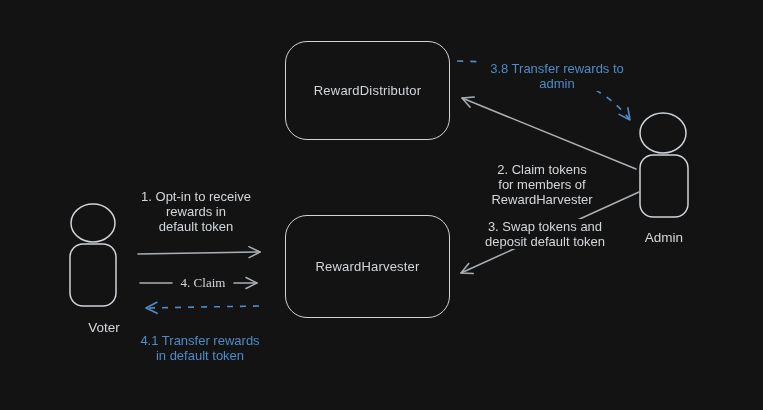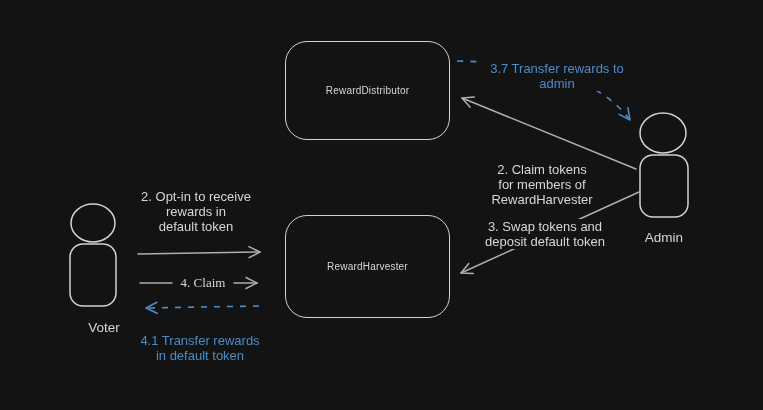--- a/index.html
+++ b/index.html
@@ -5,21 +5,21 @@
   html,body{margin:0;padding:0;background:#131313;}
   .stage{
     position:relative;width:763px;height:410px;overflow:hidden;
     background:var(--bg,#131313);
     font-family:"Liberation Sans",sans-serif;
   }
   .stage svg{position:absolute;left:0;top:0;}
   .box{
     position:absolute;border:1.6px solid var(--stroke,#ced4da);
     border-radius:22px;display:flex;align-items:center;justify-content:center;
-    color:var(--text,#d3d7db);font-size:10px;letter-spacing:.2px;
+    color:var(--text,#d3d7db);font-size:13px;letter-spacing:.2px;
     box-sizing:border-box;background:transparent;
   }
   .note{
     position:absolute;text-align:center;white-space:pre-line;
     font-size:13px;line-height:15px;color:var(--text,#d3d7db);
     background:var(--bg,#131313);
   }
   .note.blue{color:var(--accent,#4e8bc9);}
   .actor-label{
     position:absolute;text-align:center;font-size:13.5px;
@@ -66,30 +66,30 @@
   </svg>
 
   <div class="box" style="left:285px;top:41px;width:165px;height:99px;">
     <span>RewardDistributor</span>
   </div>
 
   <div class="box" style="left:285px;top:215px;width:165px;height:103px;">
     <span>RewardHarvester</span>
   </div>
 
-  <div class="note" style="left:126px;top:189px;width:140px;">2. Opt-in to receive
+  <div class="note" style="left:126px;top:189px;width:140px;">1. Opt-in to receive
 rewards in
 default token</div>
 
   <div class="note" style="left:174px;top:275px;width:58px;font-family:Liberation Serif, serif;">4. Claim</div>
 
   <div class="note blue" style="left:130px;top:333px;width:140px;">4.1 Transfer rewards
 in default token</div>
 
-  <div class="note blue" style="left:482px;top:61px;width:150px;">3.7 Transfer rewards to
+  <div class="note blue" style="left:482px;top:61px;width:150px;">3.8 Transfer rewards to
 admin</div>
 
   <div class="note" style="left:482px;top:119px;width:120px;margin-top:43px;">2. Claim tokens
 for members of
 RewardHarvester</div>
 
   <div class="note" style="left:477px;top:219px;width:136px;">3. Swap tokens and
 deposit default token</div>
 
   <div class="actor-label" style="left:74px;top:320px;width:60px;">Voter</div>

